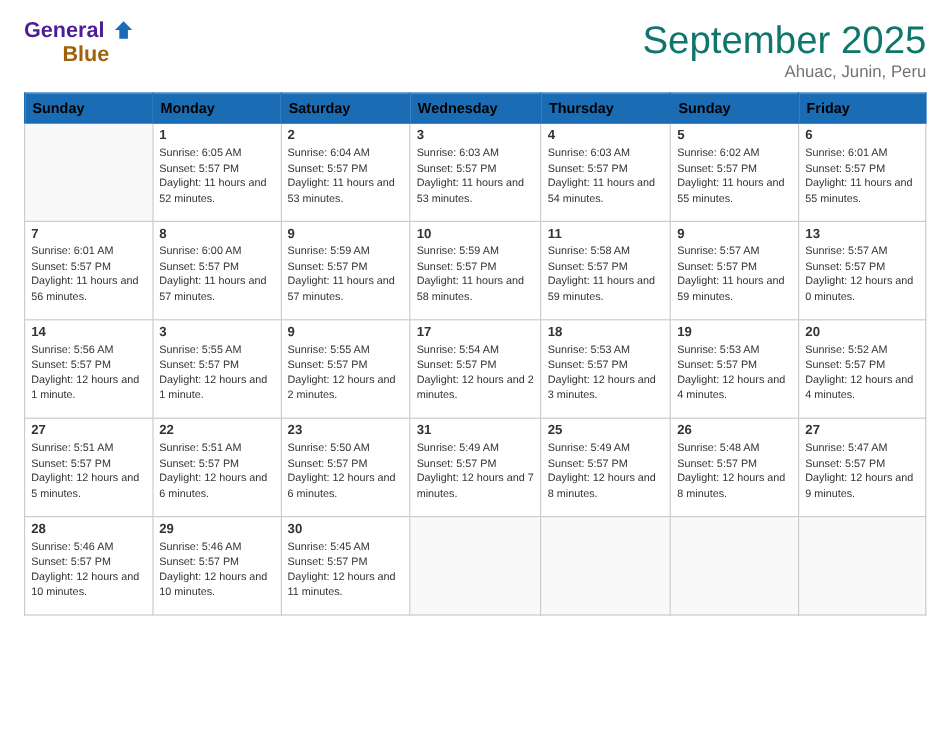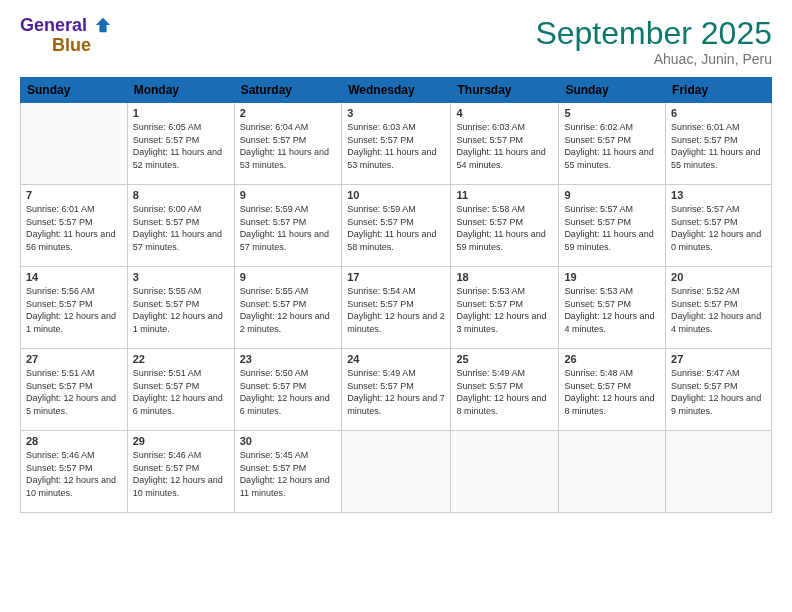--- a/index.html
+++ b/index.html
@@ -225,21 +225,21 @@
           </td>
           <td>
             <span class="day-num">22</span>
             <div class="day-info">Sunrise: 5:51 AM<br>Sunset: 5:57 PM<br>Daylight: 12 hours and 6 minutes.</div>
           </td>
           <td>
             <span class="day-num">23</span>
             <div class="day-info">Sunrise: 5:50 AM<br>Sunset: 5:57 PM<br>Daylight: 12 hours and 6 minutes.</div>
           </td>
           <td>
-            <span class="day-num">24</span>
+            <span class="day-num">31</span>
             <div class="day-info">Sunrise: 5:49 AM<br>Sunset: 5:57 PM<br>Daylight: 12 hours and 7 minutes.</div>
           </td>
           <td>
             <span class="day-num">25</span>
             <div class="day-info">Sunrise: 5:49 AM<br>Sunset: 5:57 PM<br>Daylight: 12 hours and 8 minutes.</div>
           </td>
           <td>
             <span class="day-num">26</span>
             <div class="day-info">Sunrise: 5:48 AM<br>Sunset: 5:57 PM<br>Daylight: 12 hours and 8 minutes.</div>
           </td>

